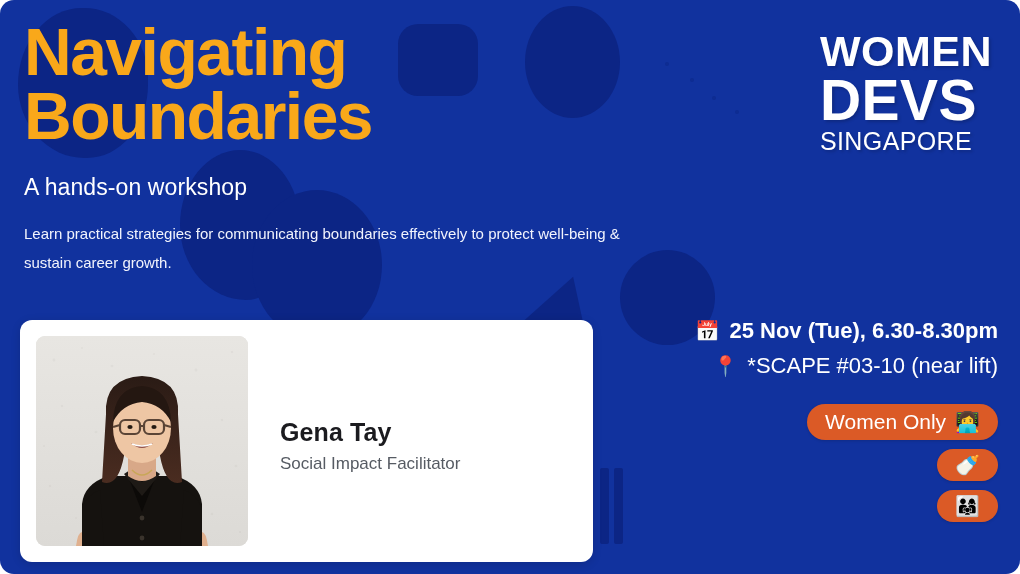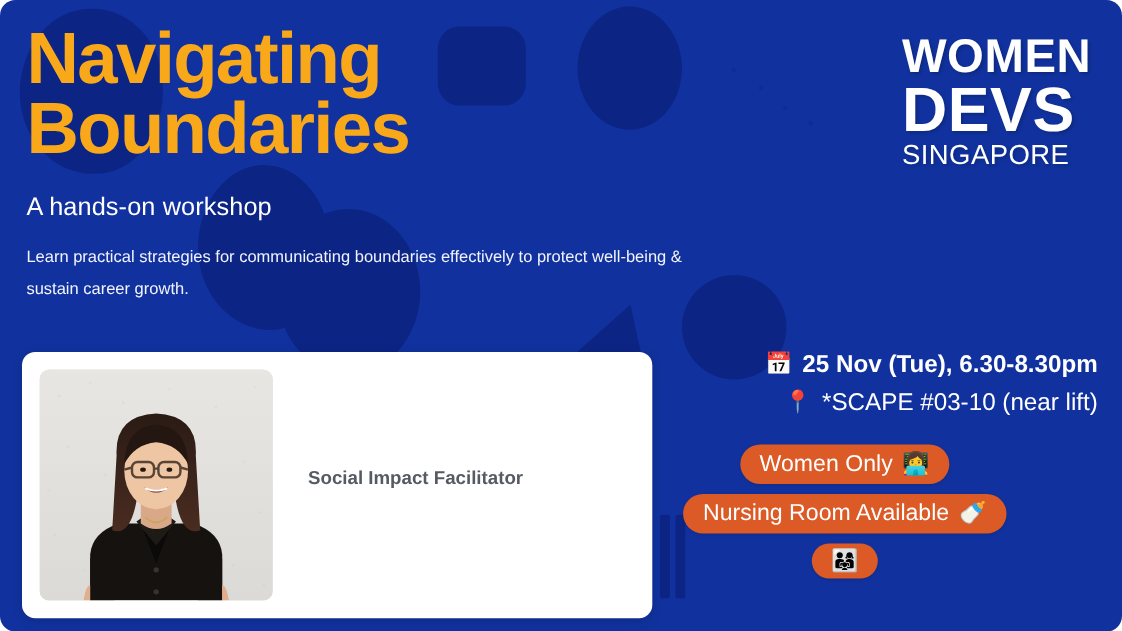--- a/index.html
+++ b/index.html
@@ -99,21 +99,21 @@
   }
   #speaker-photo svg{display:block;width:100%;height:100%;}
   #speaker-info{
     margin-left:32px;
     padding-top:82px;
   }
   #speaker-name{
     margin:0;color:#1B1B1F;font-size:25px;font-weight:bold;letter-spacing:0.1px;
   }
   #speaker-role{
-    margin:7px 0 0 0;color:#565B63;font-size:17px;font-weight:bold;
+    margin:7px 0 0 0;color:#565B63;font-size:17px;font-weight:normal;
   }
 
   
   #logo{
     position:absolute;right:28px;top:30px;
     text-align:left;color:#FFFFFF;
     text-shadow:2px 2px 3px rgba(0,0,0,0.18);
   }
   #logo-women{font-size:43px;font-weight:bold;line-height:1.0;letter-spacing:0.5px;display:block;}
   #logo-devs{font-size:57px;font-weight:bold;line-height:1.02;letter-spacing:0.5px;display:block;margin-top:-2px;}
@@ -128,21 +128,21 @@
     display:flex;align-items:center;justify-content:flex-end;gap:9px;
     white-space:nowrap;
   }
   #detail-date{font-size:22px;font-weight:bold;margin-bottom:9px;}
   #detail-venue{font-size:22px;font-weight:normal;}
   .emoji{font-size:20px;line-height:1;display:inline-block;}
 
   
   #badges{
     position:absolute;right:22px;top:404px;width:460px;
-    display:flex;flex-direction:column;align-items:center;gap:9px;
+    display:flex;flex-direction:column;align-items:flex-end;gap:9px;
   }
   .badge{
     background:#DB5A26;
     color:#FFFFFF;
     border-radius:999px;
     padding:6px 18px;
     font-size:21px;
     display:flex;align-items:center;gap:9px;
     white-space:nowrap;
     box-shadow:0 1px 3px rgba(0,0,0,0.15);
@@ -250,20 +250,21 @@
 
         <path d="M96 134 Q106 144 116 134" stroke="#C9A758" stroke-width="1.6" fill="none"></path>
 
         <path d="M46 210 L46 172 Q52 158 64 154 L68 210 Z" fill="#15120F"></path>
         <path d="M166 210 L166 172 Q160 158 148 154 L144 210 Z" fill="#15120F"></path>
         <path d="M46 210 L46 196 Q42 196 40 210 Z" fill="#E0B08E"></path>
         <path d="M166 210 L166 196 Q170 196 172 210 Z" fill="#E0B08E"></path>
       </svg>
     </div>
     <div id="speaker-info">
+      <p id="speaker-name">Gena Tay</p>
       <p id="speaker-role">Social Impact Facilitator</p>
     </div>
   </div>
 
   <div id="details">
     <div class="detail-line" id="detail-date">
       <span class="emoji">📅</span>
       <span>25 Nov (Tue), 6.30-8.30pm</span>
     </div>
     <div class="detail-line" id="detail-venue">
@@ -271,21 +272,20 @@
       <span>*SCAPE #03-10 (near lift)</span>
     </div>
   </div>
 
   <div id="badges">
     <div class="badge">
       <span>Women Only</span>
       <span class="emoji">👩‍💻</span>
     </div>
     <div class="badge">
-      <span>Nursing Room Available</span>
       <span class="emoji">🍼</span>
     </div>
     <div class="badge">
       <span class="emoji">👨‍👩‍👧</span>
     </div>
   </div>
 
 </div>
 
 </body></html>

